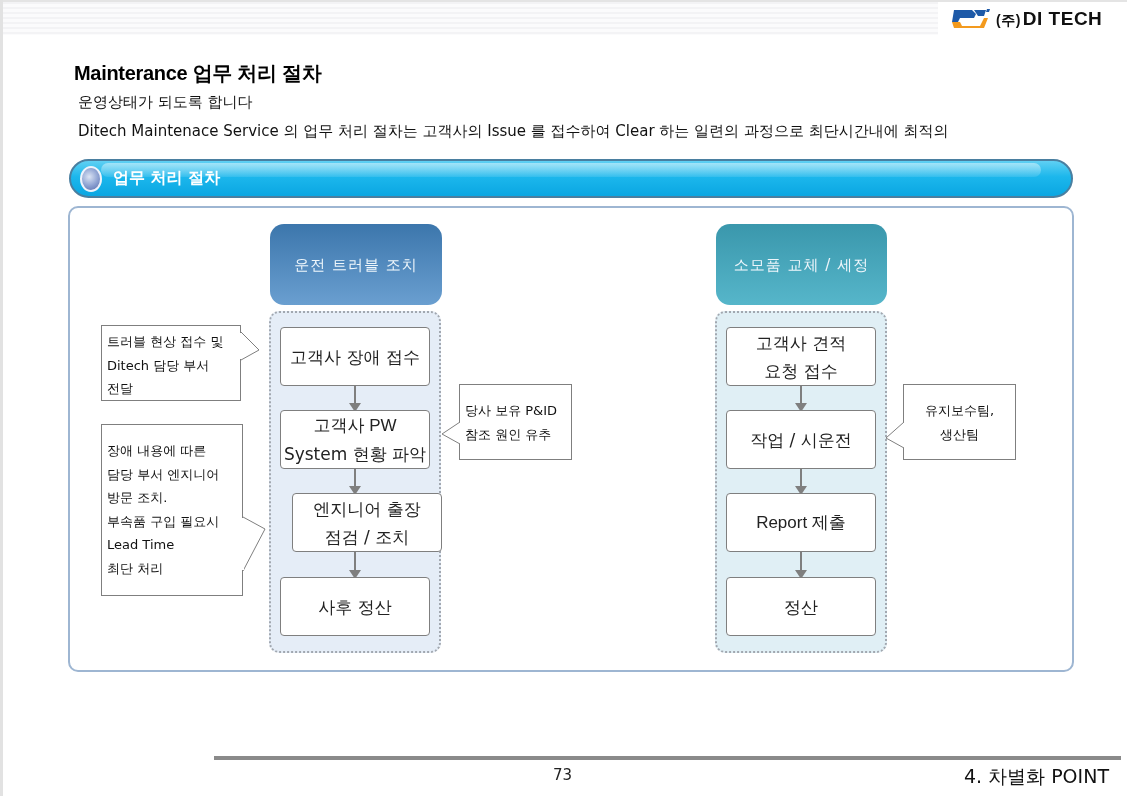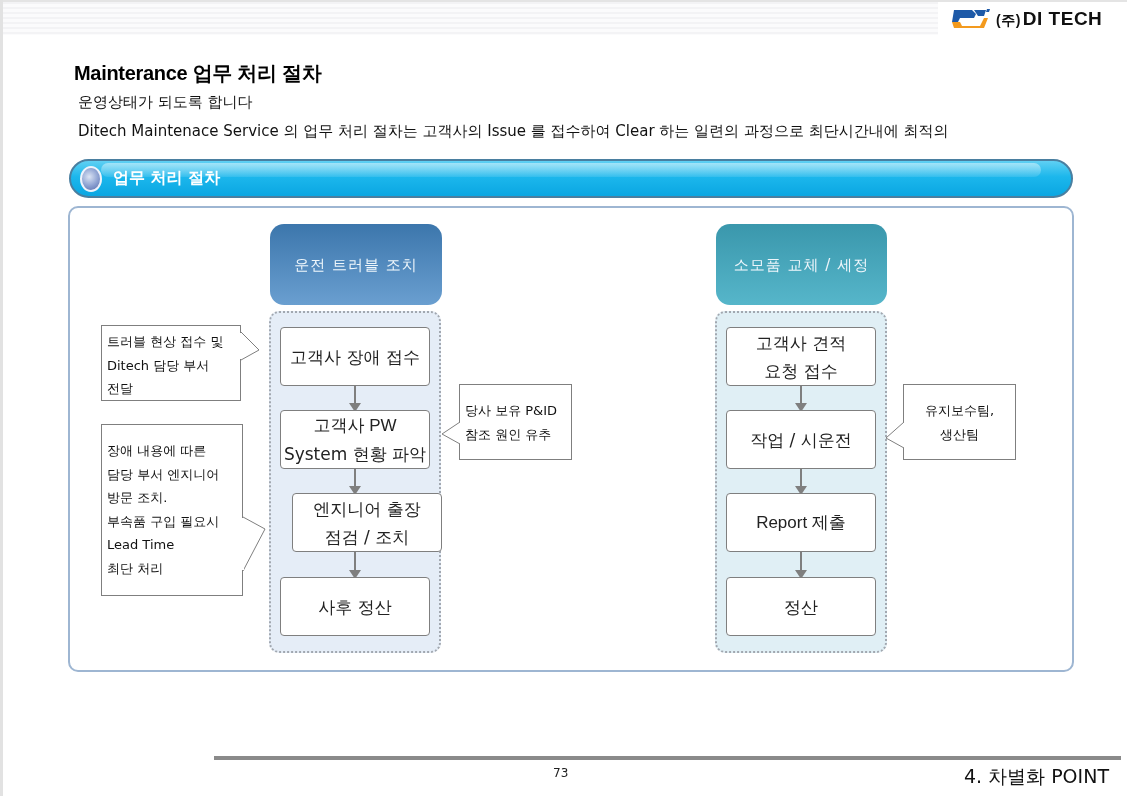--- a/index.html
+++ b/index.html
@@ -42,21 +42,21 @@
     display: flex; align-items: center; justify-content: center; text-align: center; font-size: 17px; line-height: 28px; color: #222; }
   .step span { display: block; }
 
   .arrow { position: absolute; width: 2px; background: #7f7f7f; }
   .arrow::after { content: ""; position: absolute; left: -5px; bottom: -2px; border-left: 6px solid transparent; border-right: 6px solid transparent; border-top: 9px solid #7f7f7f; }
 
   .callout { position: absolute; background: #fff; border: 1px solid #7f7f7f; font-size: 13px; line-height: 23.5px; color: #111; padding: 4px 5px; }
   .callout-tail { position: absolute; }
 
   .footer-line { position: absolute; left: 214px; top: 756px; width: 907px; height: 4px; background: #8a8a8a; }
-  .page-no { position: absolute; left: 553px; top: 766px; font-size: 12px; color: #222; }
+  .page-no { position: absolute; left: 553px; top: 766px; font-size: 15px; color: #222; }
   .section-name { position: absolute; right: 18px; top: 764px; font-size: 19px; color: #111; }
 </style>
 </head>
 <body>
 
 <div class="top-border"></div>
 <div class="left-edge"></div>
 <div class="top-stripes"></div>
 
 <div class="logo">

